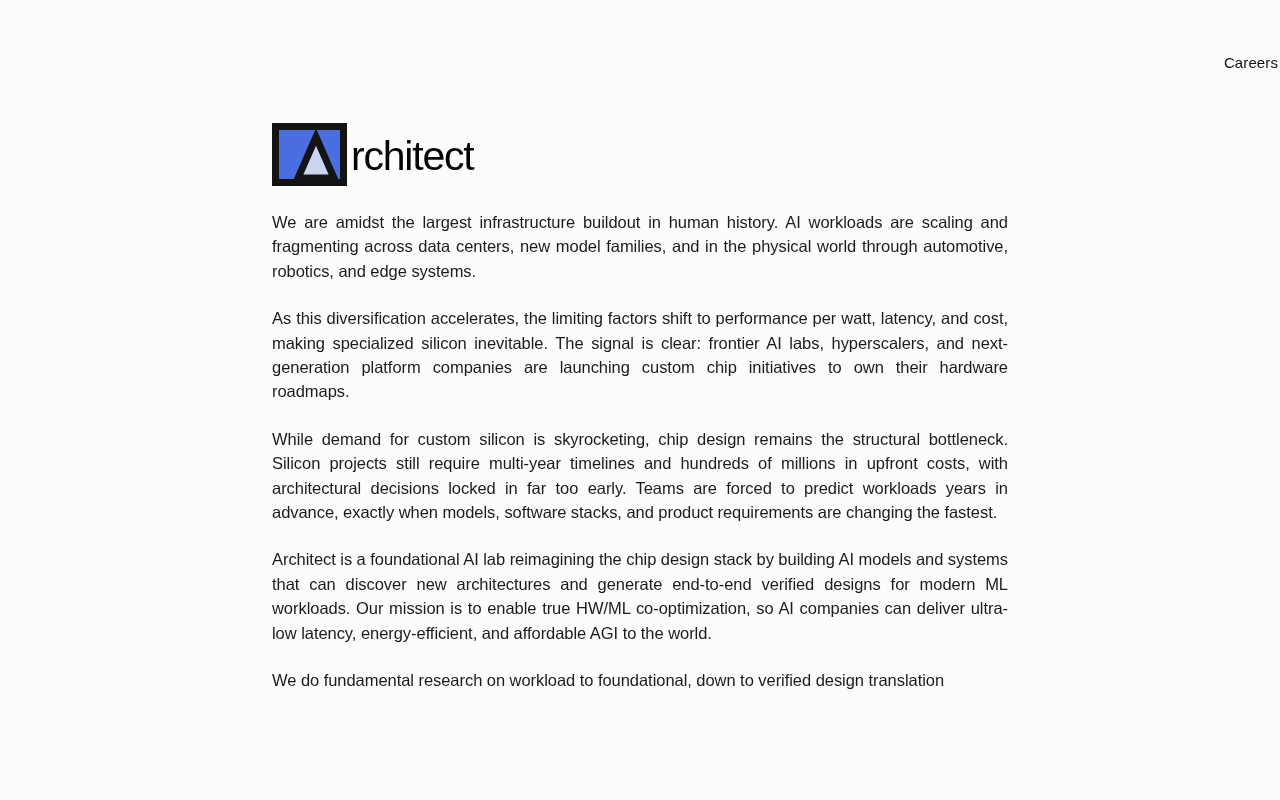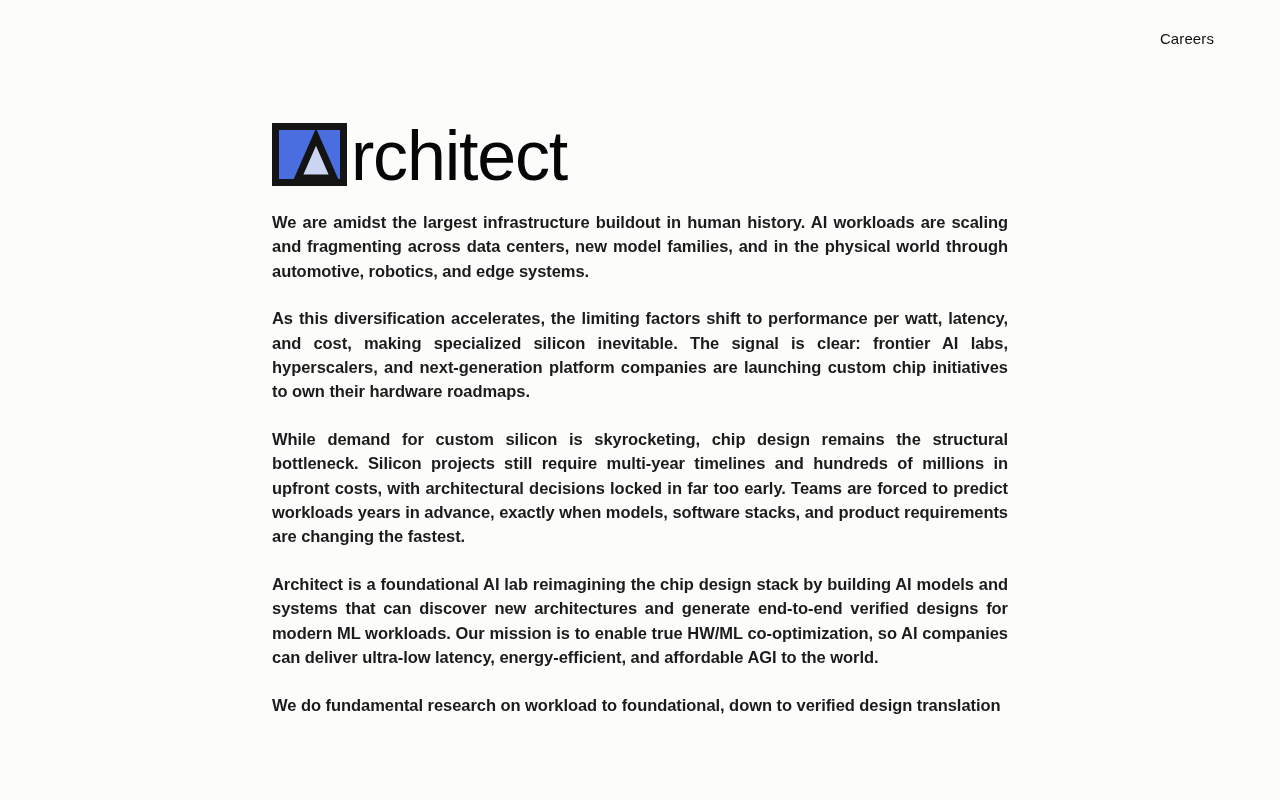--- a/index.html
+++ b/index.html
@@ -19,23 +19,22 @@
   }
 
   
   .topnav {
     position: absolute;
     top: 0;
     left: 0;
     width: 1280px;
     height: 76px;
     display: flex;
-    align-items: center;
+    align-items: flex-end;
     justify-content: flex-end;
-    padding-right: 64px;
   }
   .nav-link {
     font-size: 15px;
     line-height: 1;
     color: #111111;
     text-decoration: none;
     letter-spacing: 0.1px;
     cursor: pointer;
     padding: 6px 2px;
   }
@@ -57,21 +56,21 @@
     user-select: none;
   }
   .logo-mark {
     width: 75px;
     height: 63px;
     flex: 0 0 auto;
     display: block;
     margin-right: 0px;
   }
   .wordmark-text {
-    font-size: 70px;
+    font-size: 41px;
     font-weight: 400;
     letter-spacing: -1.2px;
     color: #060606;
     line-height: 63px;
     margin-left: 4px;
     position: relative;
     top: 2px;
   }
 
   
@@ -79,21 +78,21 @@
     margin-top: 57px;
     font-size: 16.5px;
     font-weight: 700;
     line-height: 26px;
     color: #0d0d0d;
     letter-spacing: -0.05px;
   }
   .para {
     margin-top: 23px;
     font-size: 16.5px;
-    font-weight: 700;
+    font-weight: 400;
     line-height: 24.4px;
     color: #1b1b1b;
     text-align: justify;
     letter-spacing: -0.05px;
   }
   .para:first-of-type { margin-top: 24px; }
 </style>
 </head>
 <body>
 

